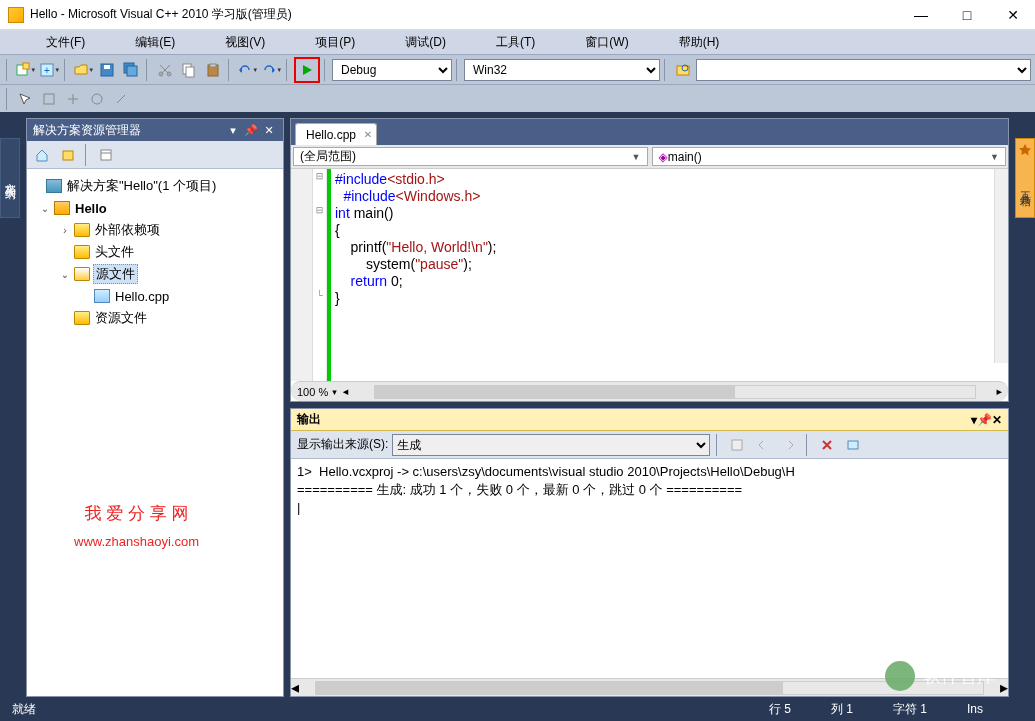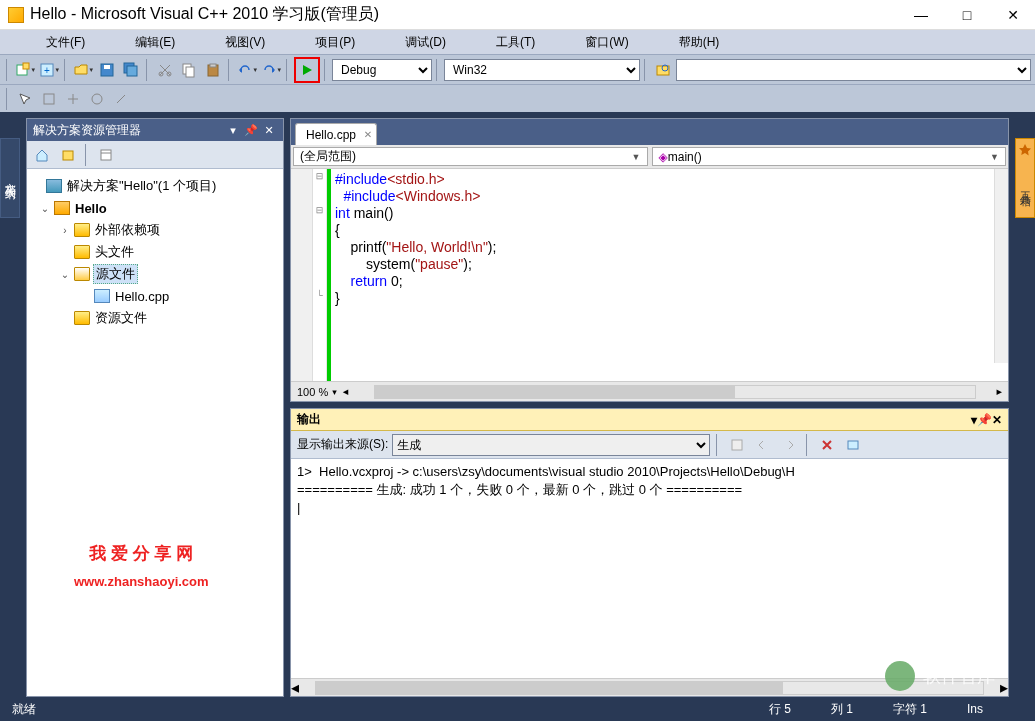--- a/index.html
+++ b/index.html
@@ -1,33 +1,33 @@
 <!DOCTYPE html>
 <html><head>
 <meta charset="utf-8">
 <style>
 * { margin: 0; padding: 0; box-sizing: border-box; font-family: "Microsoft YaHei", Tahoma, sans-serif; }
 body { width: 1035px; height: 721px; background: #293955; overflow: hidden; position: relative; }
 
 .titlebar { height: 30px; background: #fff; display: flex; align-items: center; padding: 0 8px; border-bottom: 1px solid #ddd; }
 .titlebar .icon { width: 16px; height: 16px; margin-right: 6px; background: linear-gradient(135deg,#fc3,#fa0); border: 1px solid #c80; display: inline-block; }
-.titlebar .title { font-size: 16px; flex: 1; }
+.titlebar .title { font-size: 12px; flex: 1; }
 .winbtns { display: flex; gap: 18px; }
 .winbtn { width: 28px; height: 20px; display: flex; align-items: center; justify-content: center; font-size: 14px; cursor: pointer; }
 
 .menubar { height: 24px; background: #cfd6e5; display: flex; align-items: center; padding: 0 4px; font-size: 12px; }
 .menuitem { padding: 3px 8px; cursor: pointer; margin-left: 34px; }
 
 .toolbar { height: 30px; background: #bcc7d8; display: flex; align-items: center; padding: 2px 4px; gap: 2px; border-top: 1px solid #9ba8bf; }
 .tbtn { width: 22px; height: 22px; border: 1px solid transparent; display: inline-flex; align-items: center; justify-content: center; cursor: pointer; font-size: 12px; }
 .tbtn .arrow { font-size: 7px; margin-left: 1px; color: #333; }
 .tsep { width: 4px; height: 22px; border-left: 1px solid #8894aa; margin: 0 2px; }
 .tbtn.play { border: 2px solid #e00; width: 26px; height: 26px; }
 .tselect { height: 22px; font-size: 12px; background: #fff; border: 1px solid #7a8599; padding: 0 4px; }
-.tselect.debug { width: 100px; }
+.tselect.debug { width: 120px; }
 .tselect.win32 { width: 196px; }
 .tselect.blank { flex: 1; min-width: 100px; }
 .toolbar2 { height: 28px; background: #bcc7d8; display: flex; align-items: center; padding: 2px 4px; gap: 2px; border-top: 1px solid #9ba8bf; }
 
 .vtab { position: absolute; left: 0; top: 138px; width: 20px; height: 80px; background: #35496a; color: #fff; writing-mode: vertical-rl; text-orientation: upright; font-size: 11px; display: flex; align-items: center; justify-content: center; letter-spacing: 2px; cursor: pointer; border: 1px solid #455c82;}
 .vtab.right { left: auto; right: 0; top: 138px; background: #f7b44f; color: #333; border: 1px solid #c80; }
 .vtab.right svg { position: absolute; top: 4px; }
 
 .mainrow { position: absolute; left: 20px; right: 20px; top: 112px; bottom: 24px; display: flex; gap: 6px; padding: 6px 6px 0 6px; }
 
@@ -60,37 +60,37 @@
 .codearea { flex: 1; display: flex; min-height: 0; position: relative; }
 .gutter { width: 22px; background: #f0f0f0; border-right: 1px solid #ddd; }
 .fold { width: 14px; background: #fff; border-right: 1px solid #e5e5e5; font-size: 9px; color: #888; text-align: center; padding-top: 2px;}
 .fold div { height: 17px;}
 .greenbar { width: 4px; background: #0c0; }
 .code { flex: 1; font-family: Consolas, monospace; font-size: 14px; line-height: 17px; padding: 2px 4px; white-space: pre; overflow: hidden; }
 .c-pre { color: #0000ff; }
 .c-inc { color: #a31515; }
 .c-kw { color: #0000ff; }
 .c-str { color: #a31515; }
-.editfoot { height: 20px; background: #e8e8e8; border-top: 1px solid #ccc; display: flex; align-items: center; font-size: 11px; padding: 0 6px;}
+.editfoot { height: 20px; background: #e8e8e8; border-top: 1px solid #ccc; display: flex; align-items: center; font-size: 11px; padding: 0 6px; border-radius: 9px;}
 .editfoot .dd { font-size: 9px; margin-left: 4px; }
 .hscroll { flex: 1; height: 14px; background: #e8e8e8; margin: 0 20px; border: 1px solid #ccc; position: relative; }
 .hscroll .thumb { position: absolute; left: 0; width: 60%; height: 100%; background: #ccc; }
 .overviewbar { position: absolute; right: 0; top: 0; bottom: 18px; width: 14px; background: #f0f0f0; border-left: 1px solid #ddd; }
 
 .output { height: 289px; display: flex; flex-direction: column; background: #fff; border: 1px solid #8894aa; }
 .outhdr { height: 22px; background: #fff1b8; font-size: 12px; font-weight: bold; display: flex; align-items: center; padding: 0 6px; border-bottom: 1px solid #d4b84a; }
 .outhdr .sp { flex: 1; }
 .outtb { height: 28px; background: #dde4ee; display: flex; align-items: center; padding: 0 6px; gap: 4px; font-size: 12px; border-bottom: 1px solid #b0bccf; }
 .outtb select { flex: 0 0 318px; height: 22px; font-size: 12px; border: 1px solid #7a8599; }
 .outtxt { flex: 1; font-family: "NSimSun", Consolas, monospace; font-size: 13px; line-height: 18px; padding: 4px 6px; white-space: pre; overflow: hidden; }
 .outscroll { height: 18px; background: #e8e8e8; border-top: 1px solid #ccc; display:flex; align-items:center; }
 .outscroll .track { flex:1; height: 14px; margin: 0 16px; background:#e8e8e8; border:1px solid #ccc; position:relative;}
 .outscroll .track .th { position:absolute; left:0; width:70%; height:100%; background:#ccc;}
 
-.watermark { position: absolute; left: 74px; top: 500px; font-size: 17px; font-weight: bold; color: #e22; text-align: center; line-height: 28px; z-index: 20; pointer-events: none; margin-top: 40px; }
+.watermark { position: absolute; left: 74px; top: 500px; font-size: 17px; font-weight: normal; color: #e22; text-align: center; line-height: 28px; z-index: 20; pointer-events: none; }
 .watermark .url { font-size: 13px; }
 .brand { position: absolute; right: 40px; bottom: 30px; display: flex; align-items: center; gap: 8px; color: #fff; font-size: 18px; z-index: 30; pointer-events: none; opacity: .85;}
 .brand .bicon { width: 30px; height: 30px; border-radius: 15px; background: #6a6; display: inline-block; }
 
 .statusbar { position: absolute; left: 0; right: 0; bottom: 0; height: 24px; background: #293955; color: #fff; font-size: 12px; display: flex; align-items: center; padding: 0 12px; }
 .statusbar .stseg { margin-right: 40px; }
 .statusbar .sp { flex: 1; }
 </style>
 </head>
 <body>

